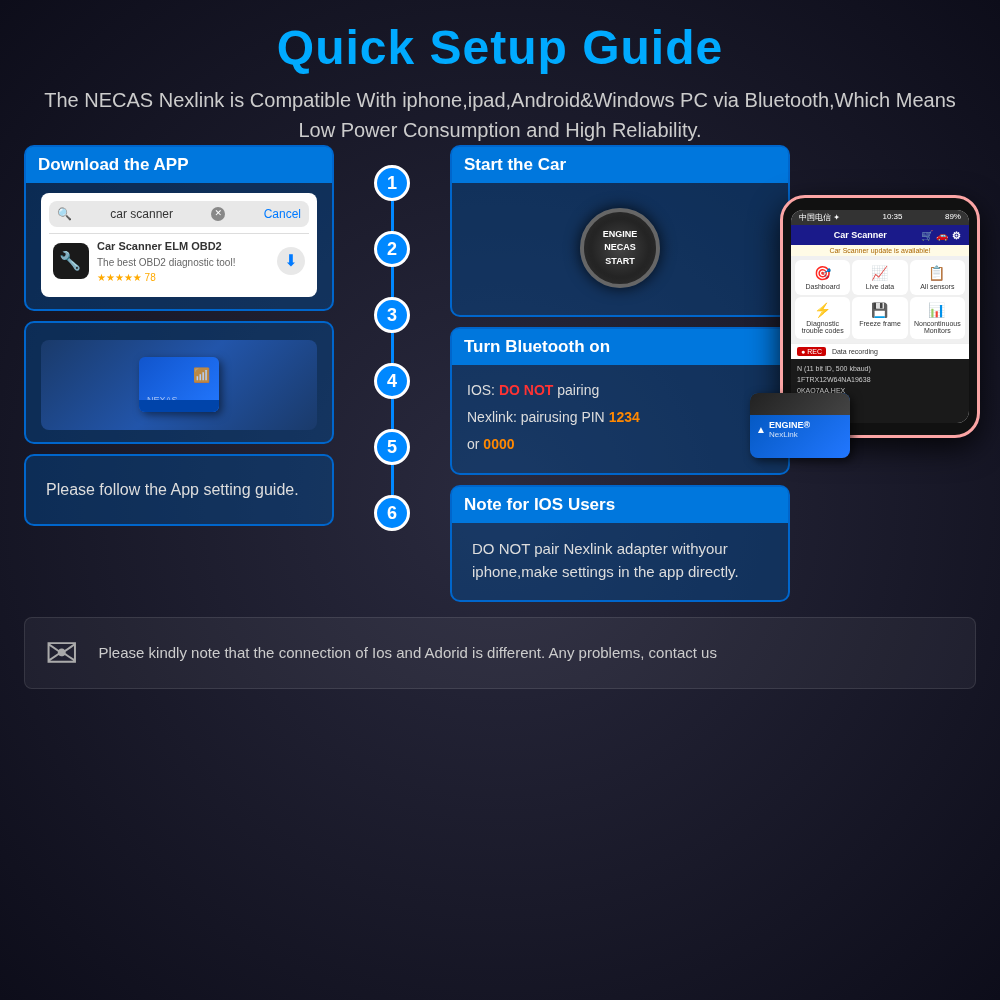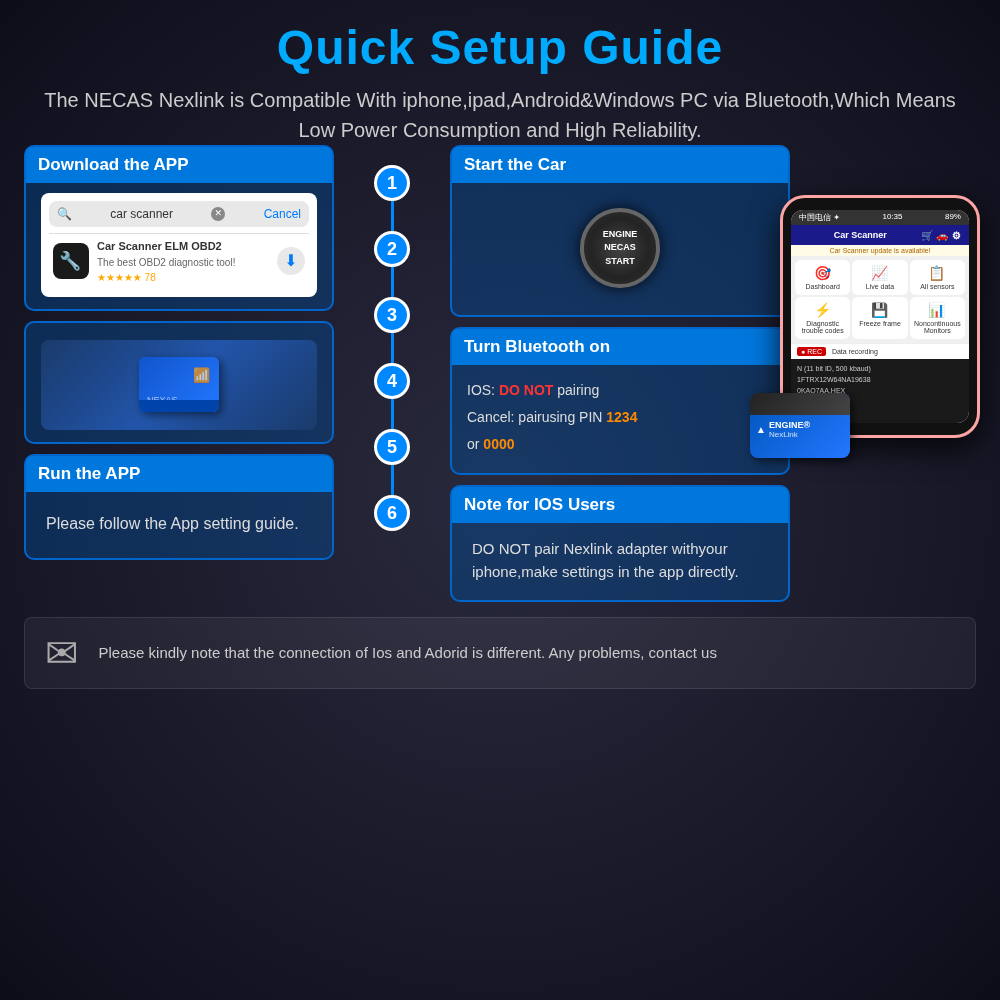--- a/index.html
+++ b/index.html
@@ -419,21 +419,20 @@
                 <div class="device-wifi">📶</div>
                 <div style="position:absolute;bottom:5px;left:8px;color:rgba(255,255,255,0.6);font-size:9px;">NEXAS</div>
                 <div style="position:absolute;bottom:0;left:0;right:0;height:12px;background:#0044aa;border-radius:0 0 6px 6px;"></div>
               </div>
             </div>
           </div>
         </div>
       </div>
 
       <div class="step-box">
-        <div class="step-box-title">Run the APP</div>
         <div class="step-box-content" style="font-size:16px;padding:10px 5px;">Please follow the App setting guide.</div>
       </div>
 
     </div>
 
     <div class="col-center">
       <div class="num-row">
         <div class="step-circle">1</div>
       </div>
       <div class="connector-line"></div>
@@ -475,21 +474,21 @@
 
       <div class="step-box">
         <div class="step-box-title">Turn Bluetooth on</div>
         <div class="step-box-content bt-content">
           <div class="bt-line">
             <span>IOS:</span>
             <span class="highlight-red">DO NOT</span>
             <span> pairing</span>
           </div>
           <div class="bt-line">
-            <span>Cancel:</span>
+            <span>Nexlink:</span>
             <span>pairusing PIN </span>
             <span class="highlight-orange">1234</span>
           </div>
           <div class="bt-line">
             <span>or </span>
             <span class="highlight-orange">0000</span>
           </div>
         </div>
       </div>
 

